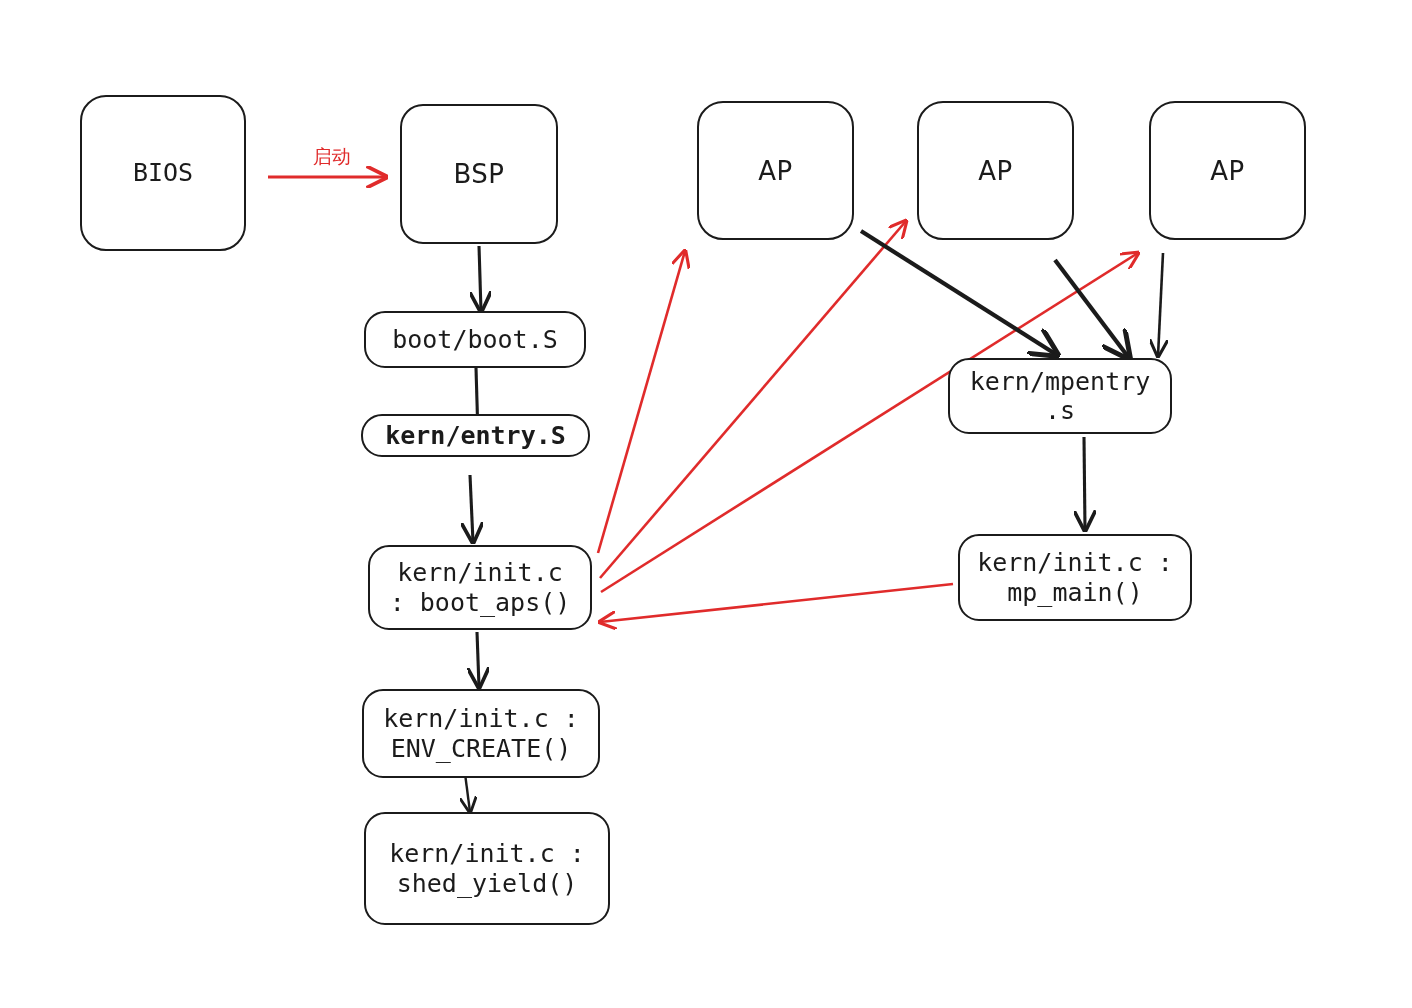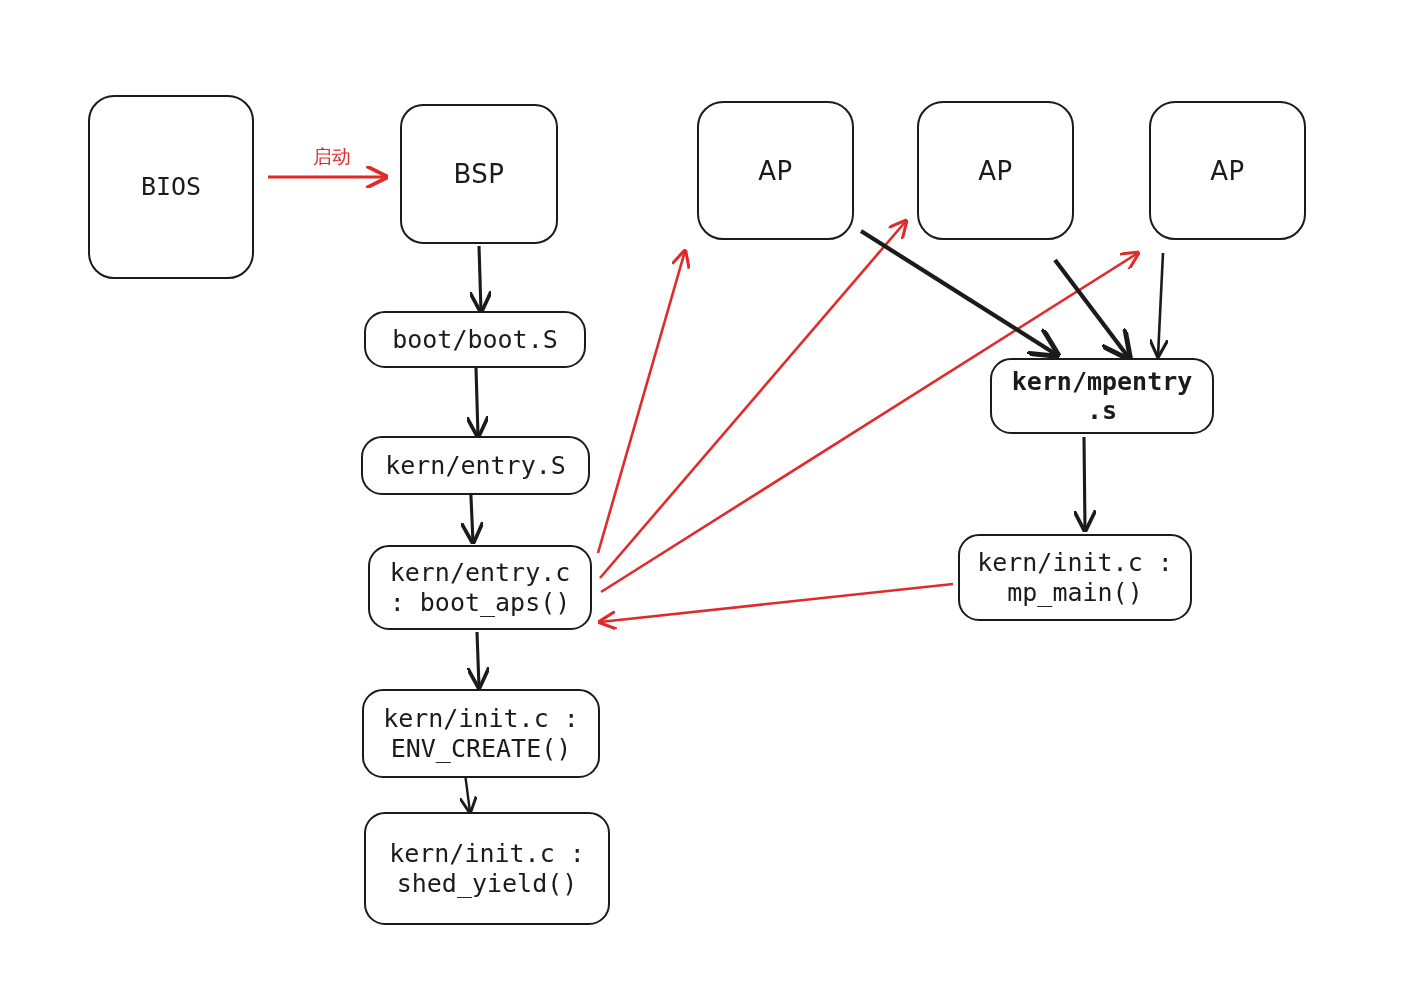--- a/index.html
+++ b/index.html
@@ -86,21 +86,21 @@
 
   <path d="M 861 231 L 1057 355" stroke="#1b1b1b" stroke-width="4.2" fill="none" marker-end="url(#arrowBlack)"></path>
   <path d="M 1055 260 L 1129 358" stroke="#1b1b1b" stroke-width="4.2" fill="none" marker-end="url(#arrowBlack)"></path>
   <path d="M 1163 253 L 1158 356" stroke="#1b1b1b" stroke-width="2.6" fill="none" marker-end="url(#arrowBlack)"></path>
 
   <path d="M 1084 437 L 1085 530" stroke="#1b1b1b" stroke-width="3.1" fill="none" marker-end="url(#arrowBlack)"></path>
 
   <path d="M 953 584 L 600 622" stroke="#e02b2b" stroke-width="2.6" fill="none" marker-end="url(#arrowRed)"></path>
 </svg>
 
-<div class="node cpu-box node-mono" style="left:88px; top:95px; width:166px; height:184px;">
+<div class="node cpu-box node-mono" style="left:80px; top:95px; width:166px; height:156px;">
   <span>BIOS</span>
 </div>
 
 <div class="node cpu-box node-sans" style="left:400px; top:104px; width:158px; height:140px;border-radius:23px;">
   <span>BSP</span>
 </div>
 
 <div class="node cpu-box node-sans" style="left:697px; top:101px; width:157px; height:139px;">
   <span>AP</span>
 </div>
@@ -110,40 +110,40 @@
 </div>
 
 <div class="node cpu-box node-sans" style="left:1149px; top:101px; width:157px; height:139px;">
   <span>AP</span>
 </div>
 
 <div class="node file-box node-mono" style="left:364px; top:311px; width:222px; height:57px;">
   <span>boot/boot.S</span>
 </div>
 
-<div class="node file-box node-mono" style="left:361px; top:436px; width:229px; height:59px;">
+<div class="node file-box node-mono" style="left:361px; top:414px; width:229px; height:43px;font-weight:bold;">
   <span>kern/entry.S</span>
 </div>
 
 <div class="node file-box node-mono" style="left:368px; top:545px; width:224px; height:85px;">
-  <span>kern/entry.c
+  <span>kern/init.c
 : boot_aps()</span>
 </div>
 
 <div class="node file-box node-mono" style="left:362px; top:689px; width:238px; height:89px;">
   <span>kern/init.c :
 ENV_CREATE()</span>
 </div>
 
 <div class="node file-box node-mono" style="left:364px; top:812px; width:246px; height:113px;">
   <span>kern/init.c :
 shed_yield()</span>
 </div>
 
-<div class="node file-box node-mono" style="left:990px; top:358px; width:224px; height:76px;font-weight:bold;">
+<div class="node file-box node-mono" style="left:948px; top:358px; width:224px; height:76px;">
   <span>kern/mpentry
 .s</span>
 </div>
 
 <div class="node file-box node-mono" style="left:958px; top:534px; width:234px; height:87px;">
   <span>kern/init.c :
 mp_main()</span>
 </div>
 
 <div class="edge-label" style="left:290px; top:122px;">

